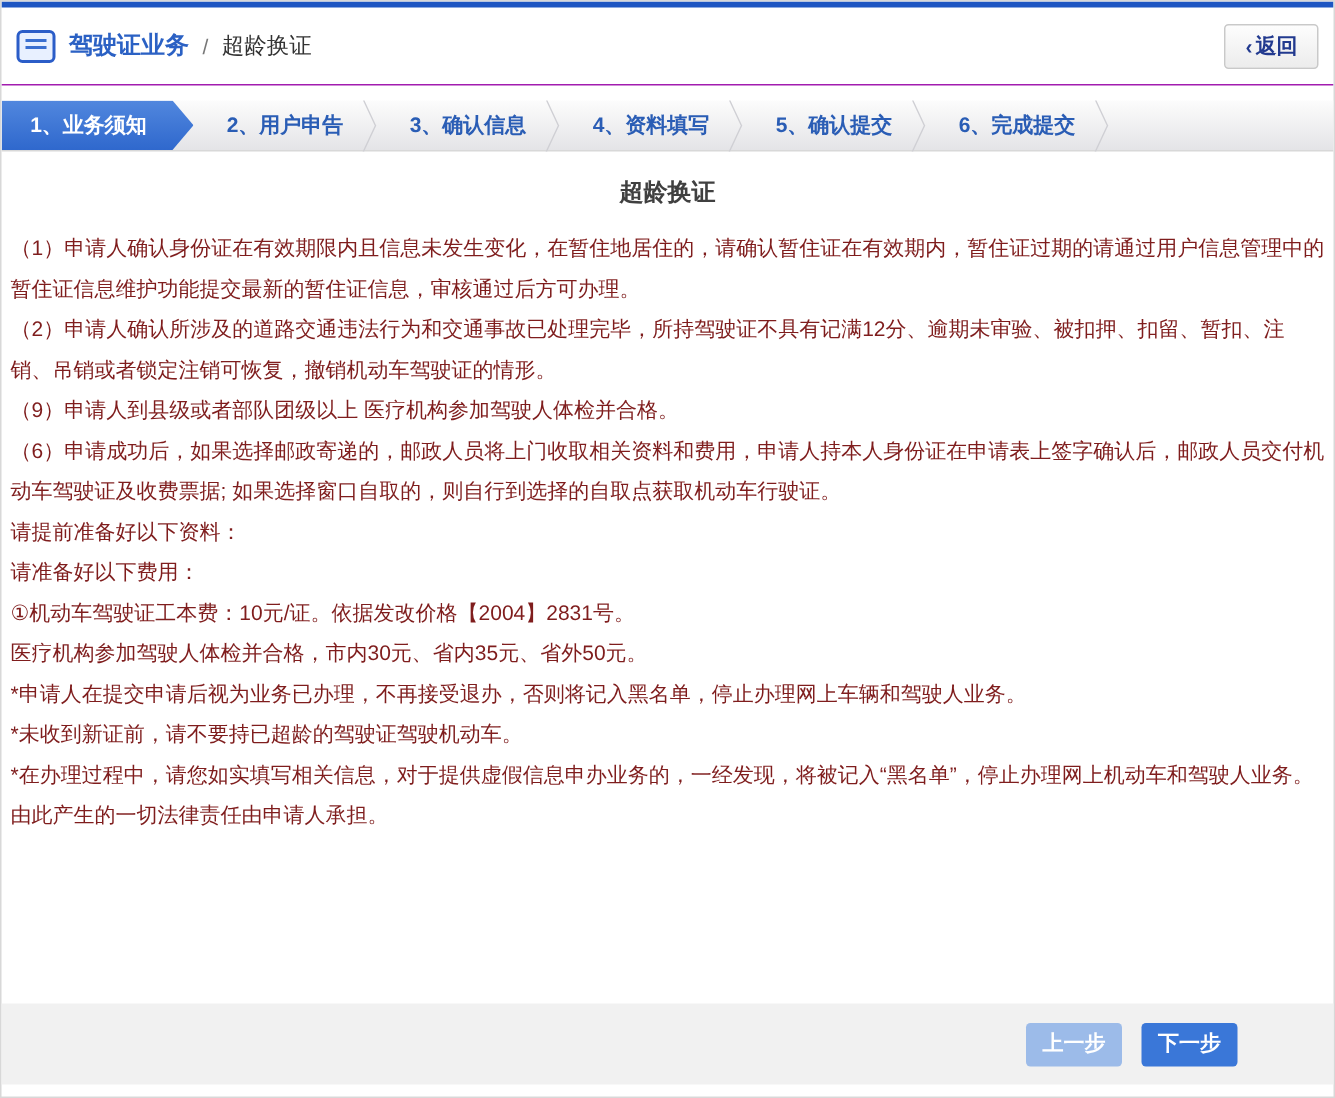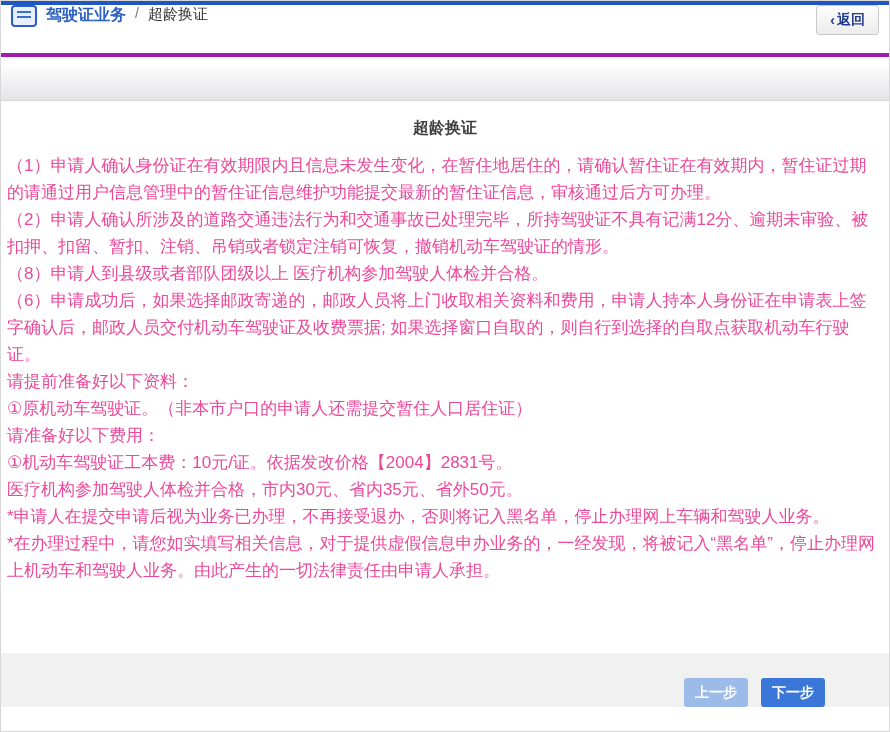--- a/index.html
+++ b/index.html
@@ -5,22 +5,22 @@
   * { box-sizing: border-box; }
   html,body { margin:0; padding:0; background:#fff; }
   body { font-family:"Liberation Sans","DejaVu Sans",sans-serif; }
   .page { width:890px; height:732px; border:1px solid #d8d8d8; background:#fff;
           display:flex; flex-direction:column; overflow:hidden; }
 
   
   .topbar { height:4px; background:#1e56c2; flex:none; }
 
   
-  .header { height:52px; flex:none; display:flex; align-items:flex-start;
-            padding:0 10px; border-bottom:4px solid #a21caf; }
+  .header { height:52px; flex:none; display:flex; align-items:center;
+            padding:0 10px; border-bottom:1px solid #a21caf; }
   .hicon { width:26px; height:22px; border:2px solid #2b5dc8; border-radius:4px;
            background:#e8f0ff; position:relative; margin-right:9px; flex:none; }
   .hicon::after { content:''; position:absolute; left:4px; right:4px; top:4px; bottom:4px;
            background:repeating-linear-gradient(to bottom,#3a6fd0 0 2px,transparent 2px 5px); }
   .crumb-root { color:#2b61c4; font-weight:bold; font-size:16px; cursor:pointer; }
   .crumb-sep { color:#777; margin:0 9px; font-size:14px; }
   .crumb-cur { color:#333; font-size:15px; }
   .back-btn { margin-left:auto; background:linear-gradient(#fdfdfd,#ececec);
               border:1px solid #c9c9c9; border-radius:3px; padding:5px 13px;
               font-size:14px; font-weight:bold; color:#223a8f; cursor:pointer;
@@ -39,25 +39,25 @@
   .step:not(.active)::after { bottom:0; transform:skewX(-25deg); transform-origin:bottom; }
   .step.active { width:128px; color:#fff; padding-right:12px;
           background:linear-gradient(#5187de,#2f68cd);
           clip-path:polygon(0 0, calc(100% - 14px) 0, 100% 50%, calc(100% - 14px) 100%, 0 100%); }
   .tabs .filler { flex:1; }
 
   
   .content { flex:1; overflow:hidden; padding:0 6px; }
   .doc-title { text-align:center; font-size:16px; font-weight:bold; color:#404040;
                margin:17px 0 13px; }
-  .para { font-size:17px; color:#ec4899; line-height:27px; }
+  .para { font-size:14px; color:#7f1d1d; line-height:27px; }
 
   
-  .footer { flex:none; height:54px; background:#f1f1f1; margin-bottom:24px;
-            display:flex; align-items:flex-end; justify-content:flex-end;
+  .footer { flex:none; height:54px; background:#f1f1f1; margin-bottom:8px;
+            display:flex; align-items:center; justify-content:flex-end;
             padding-right:64px; gap:13px; }
   .btn { width:64px; height:29px; border:none; border-radius:3px; color:#fff;
          font-size:14px; font-weight:bold; cursor:pointer; font-family:inherit; }
   .btn-prev { background:#9cbbe9; }
   .btn-next { background:#3a77d8; }
 </style>
 </head>
 <body>
 
 <div class="page">
@@ -68,37 +68,57 @@
     <span class="crumb-root">驾驶证业务</span>
     <span class="crumb-sep">/</span>
     <span class="crumb-cur">超龄换证</span>
     <button class="back-btn">
       <span class="back-chevron">‹</span>
       <span>返回</span>
     </button>
   </div>
 
   <div class="tabs">
+    <div style="display:flex;flex:none;">
+        <div class="step active">
+        <span>1、业务须知</span>
+      </div>
+        <div class="step">
+        <span>2、用户申告</span>
+      </div>
+        <div class="step">
+        <span>3、确认信息</span>
+      </div>
+        <div class="step">
+        <span>4、资料填写</span>
+      </div>
+        <div class="step">
+        <span>5、确认提交</span>
+      </div>
+        <div class="step">
+        <span>6、完成提交</span>
+      </div>
+      </div>
     <div class="filler"></div>
   </div>
 
   <div class="content">
     <div class="doc-title">超龄换证</div>
 
     <div>
         <div class="para">（1）申请人确认身份证在有效期限内且信息未发生变化，在暂住地居住的，请确认暂住证在有效期内，暂住证过期的请通过用户信息管理中的暂住证信息维护功能提交最新的暂住证信息，审核通过后方可办理。</div>
         <div class="para">（2）申请人确认所涉及的道路交通违法行为和交通事故已处理完毕，所持驾驶证不具有记满12分、逾期未审验、被扣押、扣留、暂扣、注销、吊销或者锁定注销可恢复，撤销机动车驾驶证的情形。</div>
-        <div class="para">（8）申请人到县级或者部队团级以上 医疗机构参加驾驶人体检并合格。</div>
+        <div class="para">（9）申请人到县级或者部队团级以上 医疗机构参加驾驶人体检并合格。</div>
         <div class="para">（6）申请成功后，如果选择邮政寄递的，邮政人员将上门收取相关资料和费用，申请人持本人身份证在申请表上签字确认后，邮政人员交付机动车驾驶证及收费票据; 如果选择窗口自取的，则自行到选择的自取点获取机动车行驶证。</div>
         <div class="para">请提前准备好以下资料：</div>
-        <div class="para">①原机动车驾驶证。（非本市户口的申请人还需提交暂住人口居住证）</div>
         <div class="para">请准备好以下费用：</div>
         <div class="para">①机动车驾驶证工本费：10元/证。依据发改价格【2004】2831号。</div>
         <div class="para">医疗机构参加驾驶人体检并合格，市内30元、省内35元、省外50元。</div>
         <div class="para">*申请人在提交申请后视为业务已办理，不再接受退办，否则将记入黑名单，停止办理网上车辆和驾驶人业务。</div>
+        <div class="para">*未收到新证前，请不要持已超龄的驾驶证驾驶机动车。</div>
         <div class="para">*在办理过程中，请您如实填写相关信息，对于提供虚假信息申办业务的，一经发现，将被记入“黑名单”，停止办理网上机动车和驾驶人业务。由此产生的一切法律责任由申请人承担。</div>
       </div>
 
   </div>
 
   <div class="footer">
     <button class="btn btn-prev">上一步</button>
     <button class="btn btn-next">下一步</button>
   </div>
 </div>

